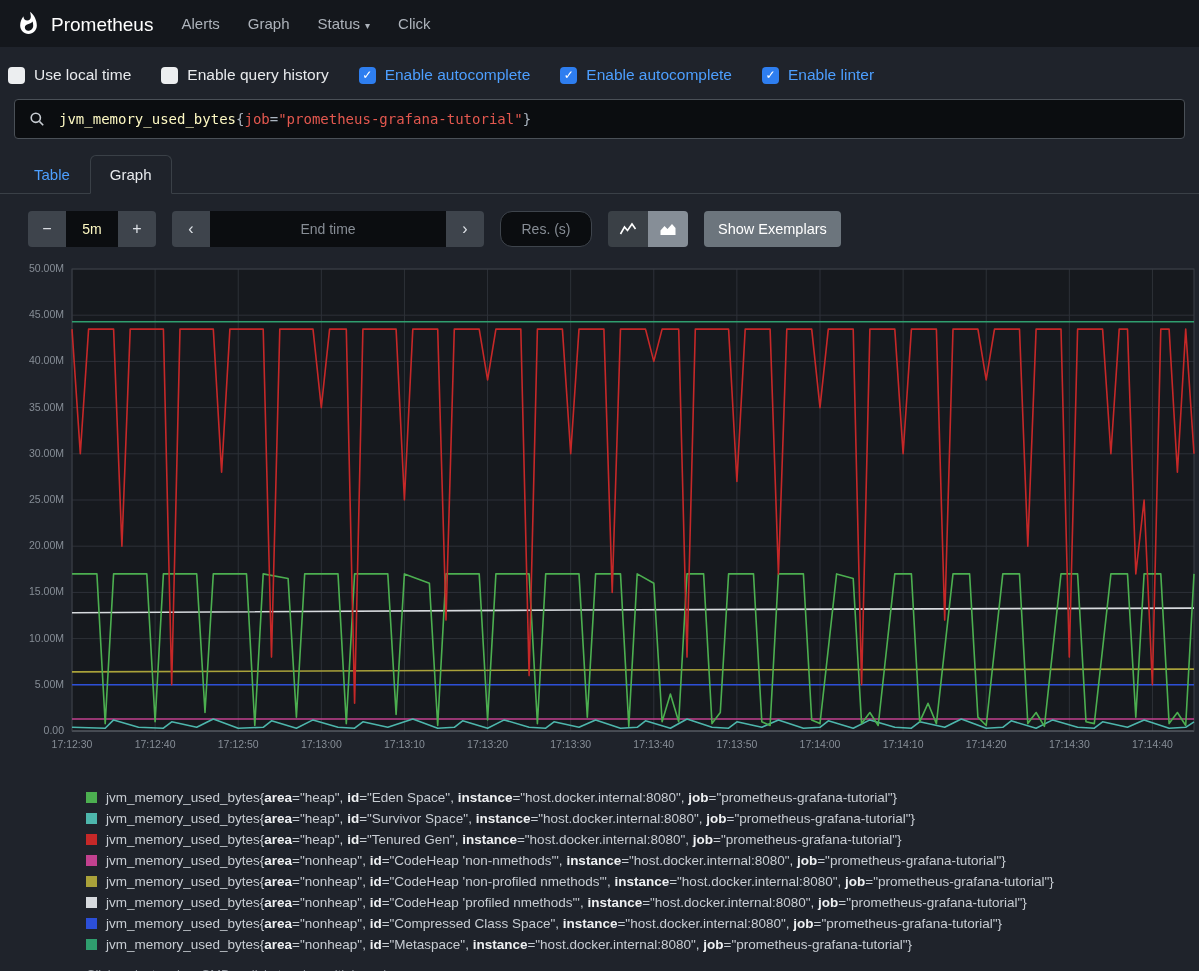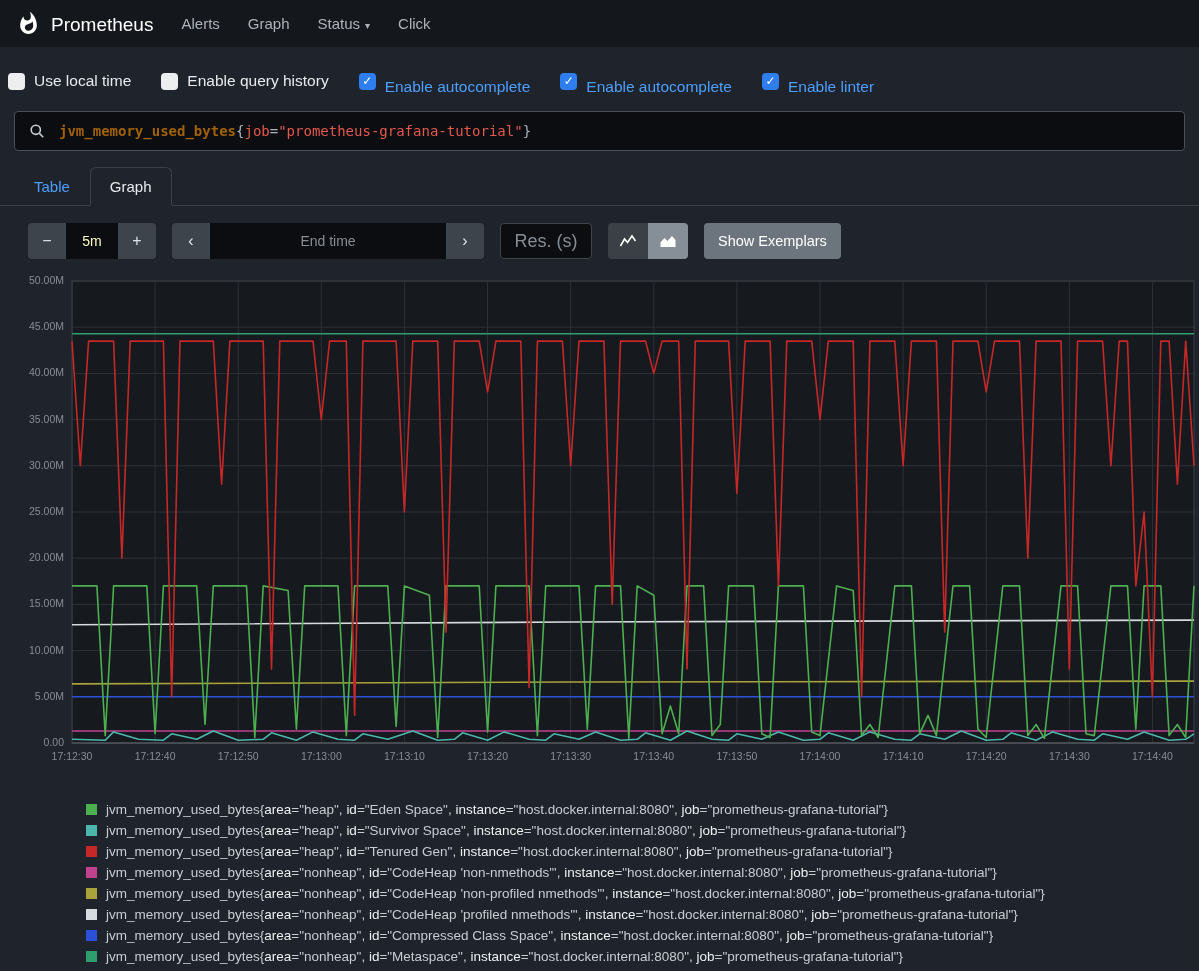--- a/index.html
+++ b/index.html
@@ -15,54 +15,54 @@
   .logo svg { width:25px; height:25px; display:block; }
   .nav-items { display:flex; gap:28px; align-items:center; }
   .nav-item { color:#adb3bb; font-size:15px; cursor:pointer; text-decoration:none; }
   .caret { margin-left:5px; font-size:10px; color:#adb3bb; }
   
   .options-row { display:flex; gap:30px; padding:19px 16px 13px 8px; align-items:center; }
   .opt { display:flex; gap:9px; align-items:center; font-size:15.5px; cursor:pointer; color:#e8eaed; }
   .cb { width:17px; height:17px; border-radius:4px; background:#eceef0; display:flex; align-items:center; justify-content:center;
         font-size:12px; line-height:1; color:#fff; flex:0 0 auto; }
   .cb.on { background:#2e7ef0; }
-  .opt.checked .opt-label { color:#4d9fff;margin-top:12px; }
+  .opt.checked .opt-label { color:#4d9fff; }
   
   .query-row { padding:2px 14px 0 14px; }
   .query-box { display:flex; align-items:center; background:#0b0d10; border:1px solid #4a5057; border-radius:4px; height:40px; }
   .search-icon-wrap { width:44px; display:flex; justify-content:center; align-items:center; flex:0 0 auto; }
   .query-text { font-family:"DejaVu Sans Mono", monospace; font-size:14px; white-space:pre; }
   
   .tab-bar { display:flex; margin-top:16px; border-bottom:1px solid #3a4047; padding-left:14px; }
   .tab { padding:10px 19px; font-size:15px; color:#4d9fff; cursor:pointer;
          border:1px solid transparent; border-radius:6px 6px 0 0; margin-bottom:-1px; }
   .tab.active { color:#e8eaed; background:#1f232b; border-color:#3a4047; border-bottom-color:#1f232b; }
   
   .controls { display:flex; gap:16px; padding:17px 0 10px 28px; align-items:center; }
   .ctrl-group { display:flex; }
   .ctrl-group > *:first-child { border-radius:4px 0 0 4px; }
   .ctrl-group > *:last-child { border-radius:0 4px 4px 0; }
   .ctrl-btn { background:#3e444c; border:none; color:#dfe3e8; height:36px; min-width:38px; font-size:16px; cursor:pointer; padding:0 10px; }
   .dur-value { background:#0b0d10; color:#fef9c3; width:52px; display:flex; align-items:center; justify-content:center; font-size:14px; }
   .time-input { background:#0b0d10; border:none; color:#cfd3d8; width:236px; text-align:center; font-size:14px; height:36px; outline:none; }
   .time-input::placeholder, .res-input::placeholder { color:#878d95; }
-  .res-input { background:#0b0d10; border:1px solid #3e444c; border-radius:4px; color:#cfd3d8; width:92px; height:36px;
-               text-align:center; font-size:18px; outline:none; }
+  .res-input { background:#0b0d10; border:1px solid #3e444c; border-radius:12px; color:#cfd3d8; width:92px; height:36px;
+               text-align:center; font-size:14px; outline:none; }
   .icon-btn { width:40px; height:36px; display:flex; align-items:center; justify-content:center; border:none; cursor:pointer; }
   .icon-btn.line { background:#3a4046; }
   .icon-btn.stacked { background:#868e97; }
   .exemplars-btn { background:#6c757d; color:#ffffff; border:none; border-radius:4px; height:36px; padding:0 14px; font-size:14.5px; cursor:pointer; }
   
   .graph-area { margin:4px 0 0 26px; }
   svg text { font-family:"Liberation Sans", sans-serif; }
   
   .legend { margin:24px 0 0 60px; display:flex; flex-direction:column; }
   .legend-item { display:flex; align-items:center; gap:9px; padding:3px 0; font-size:13.5px; color:#c7ccd2; cursor:pointer; }
   .swatch { width:11px; height:11px; display:inline-block; flex:0 0 auto; }
-  .legend-text b { color:#eef0f2; font-weight:normal; }
+  .legend-text b { color:#eef0f2; font-weight:bold; }
   .legend-hint { margin:12px 0 18px 60px; color:#8f959c; font-size:13px; }
 </style>
 </head>
 <body>
 
 <header class="navbar">
   <div class="brand">
     <span class="logo">
       <svg viewBox="0 0 24 24">
           <path fill="#ffffff" d="M13.5.67s.74 2.65.74 4.8c0 2.06-1.35 3.73-3.41 3.73-2.07 0-3.63-1.67-3.63-3.73l.03-.36C5.21 7.51 4 10.62 4 14c0 4.42 3.58 8 8 8s8-3.58 8-8C20 8.61 17.41 3.8 13.5.67zM11.71 19c-1.78 0-3.22-1.4-3.22-3.14 0-1.62 1.05-2.76 2.81-3.12 1.77-.36 3.6-1.21 4.62-2.58.39 1.29.59 2.65.59 4.04 0 2.65-2.15 4.8-4.8 4.8z"></path>
@@ -102,21 +102,21 @@
   </section>
 
 <section class="query-row">
   <div class="query-box">
     <span class="search-icon-wrap">
       <svg width="16" height="16" viewBox="0 0 16 16">
           <circle cx="6.8" cy="6.8" r="4.6" fill="none" stroke="#c8cdd3" stroke-width="1.6"></circle>
           <line x1="10.4" y1="10.4" x2="14.2" y2="14.2" stroke="#c8cdd3" stroke-width="1.6"></line>
         </svg>
     </span>
-    <code class="query-text"><span style="color: #a16207; font-weight: bold;">jvm_memory_used_bytes</span><span style="color: rgb(170, 180, 191);">{</span><span style="color: rgb(228, 88, 79);">job</span><span style="color: rgb(170, 180, 191);">=</span><span style="color: rgb(228, 88, 79);">"prometheus-grafana-tutorial"</span><span style="color: rgb(170, 180, 191);">}</span></code>
+    <code class="query-text"><span style="color: #fef9c3;">jvm_memory_used_bytes</span><span style="color: rgb(170, 180, 191);">{</span><span style="color: rgb(228, 88, 79);">job</span><span style="color: rgb(170, 180, 191);">=</span><span style="color: rgb(228, 88, 79);">"prometheus-grafana-tutorial"</span><span style="color: rgb(170, 180, 191);">}</span></code>
   </div>
 </section>
 
 <div class="tab-bar">
     <div class="tab">Table</div>
     <div class="tab active">Graph</div>
   </div>
 
 <section class="controls">
   <div class="ctrl-group">

